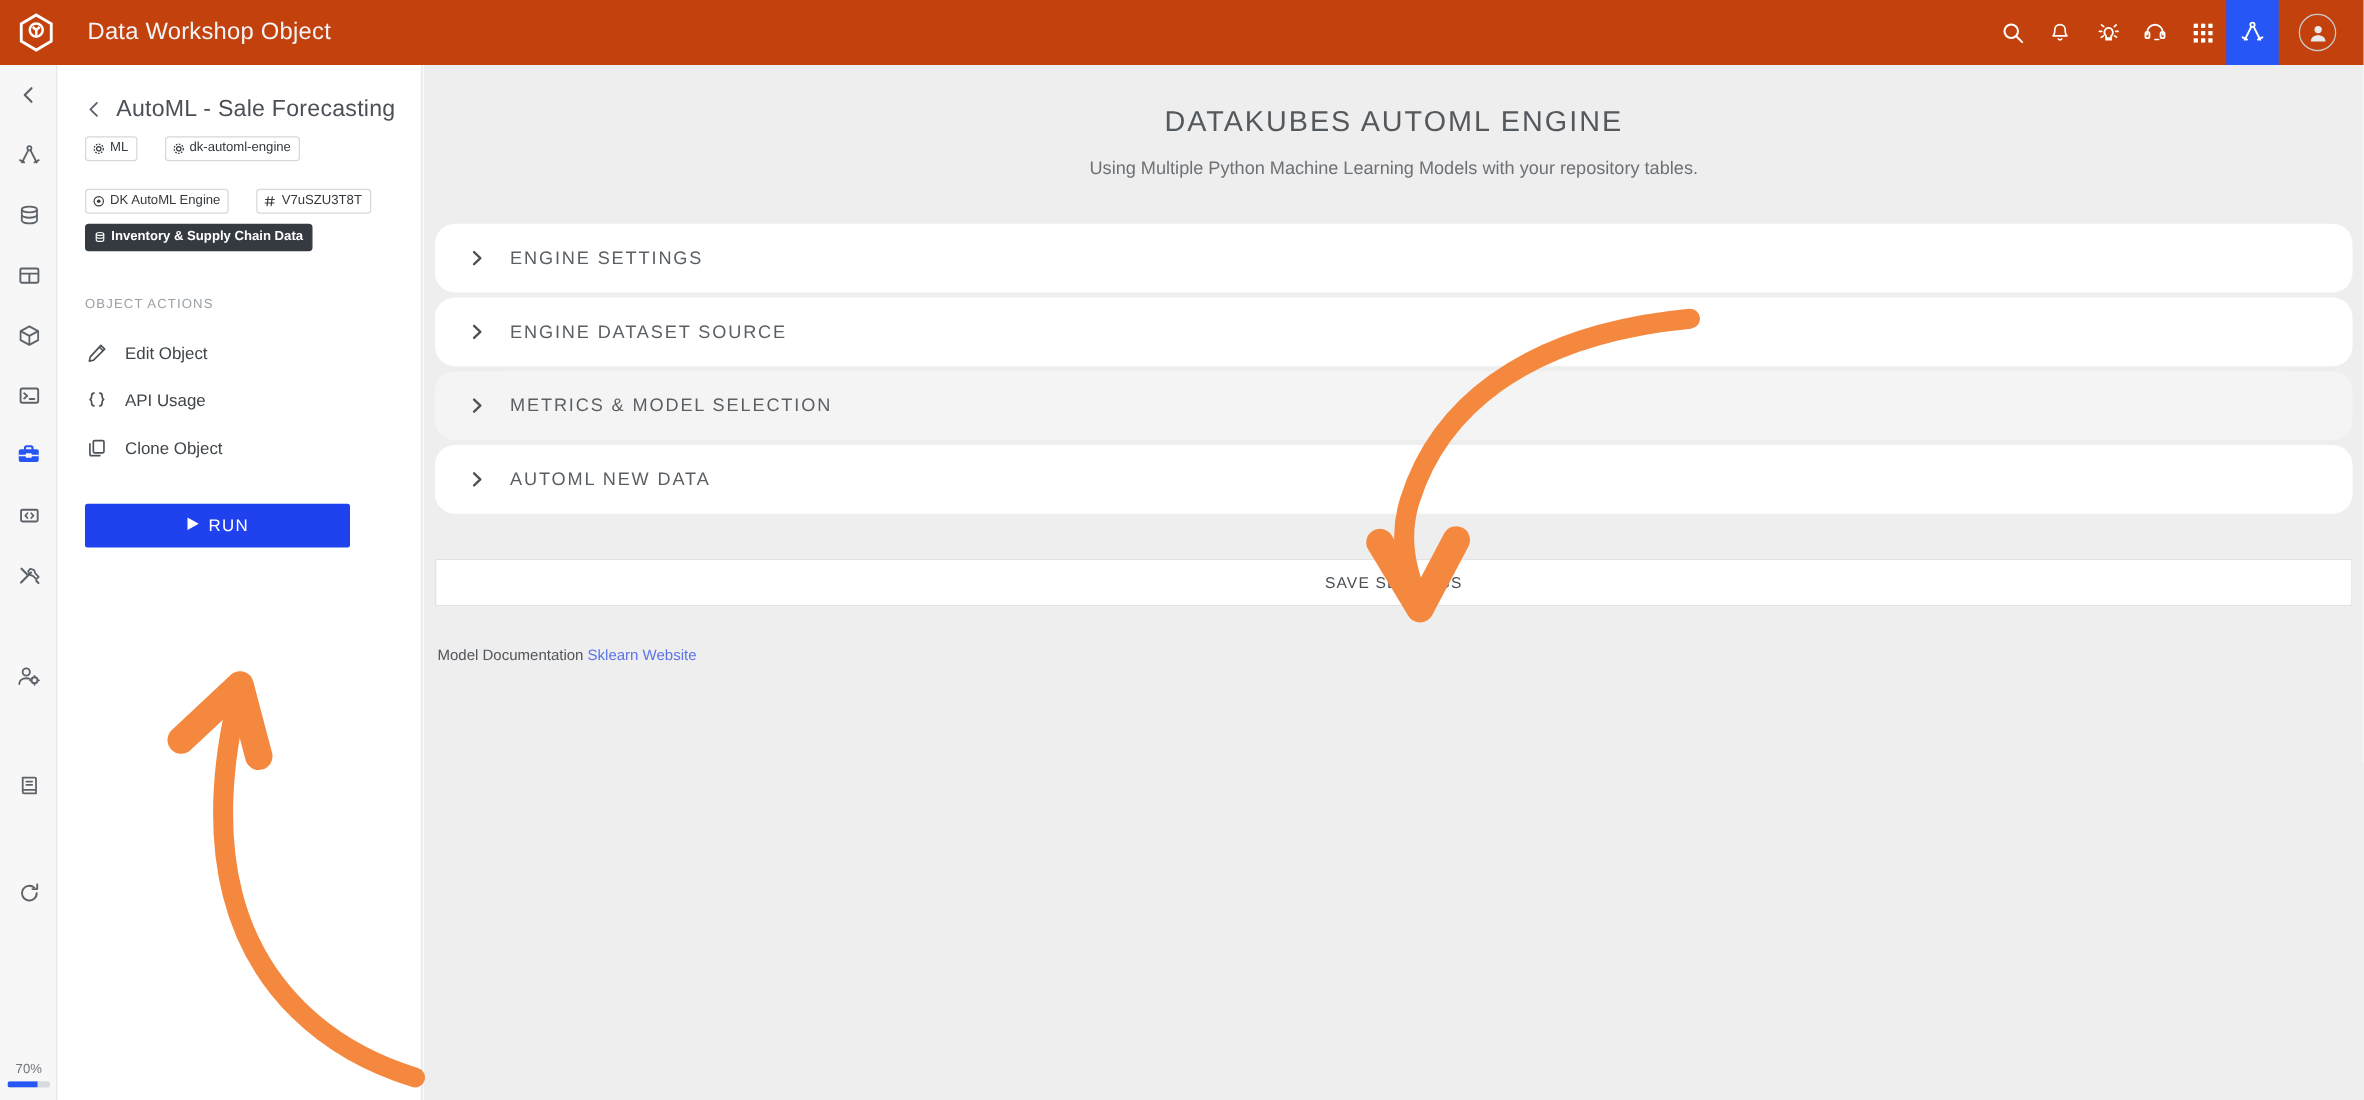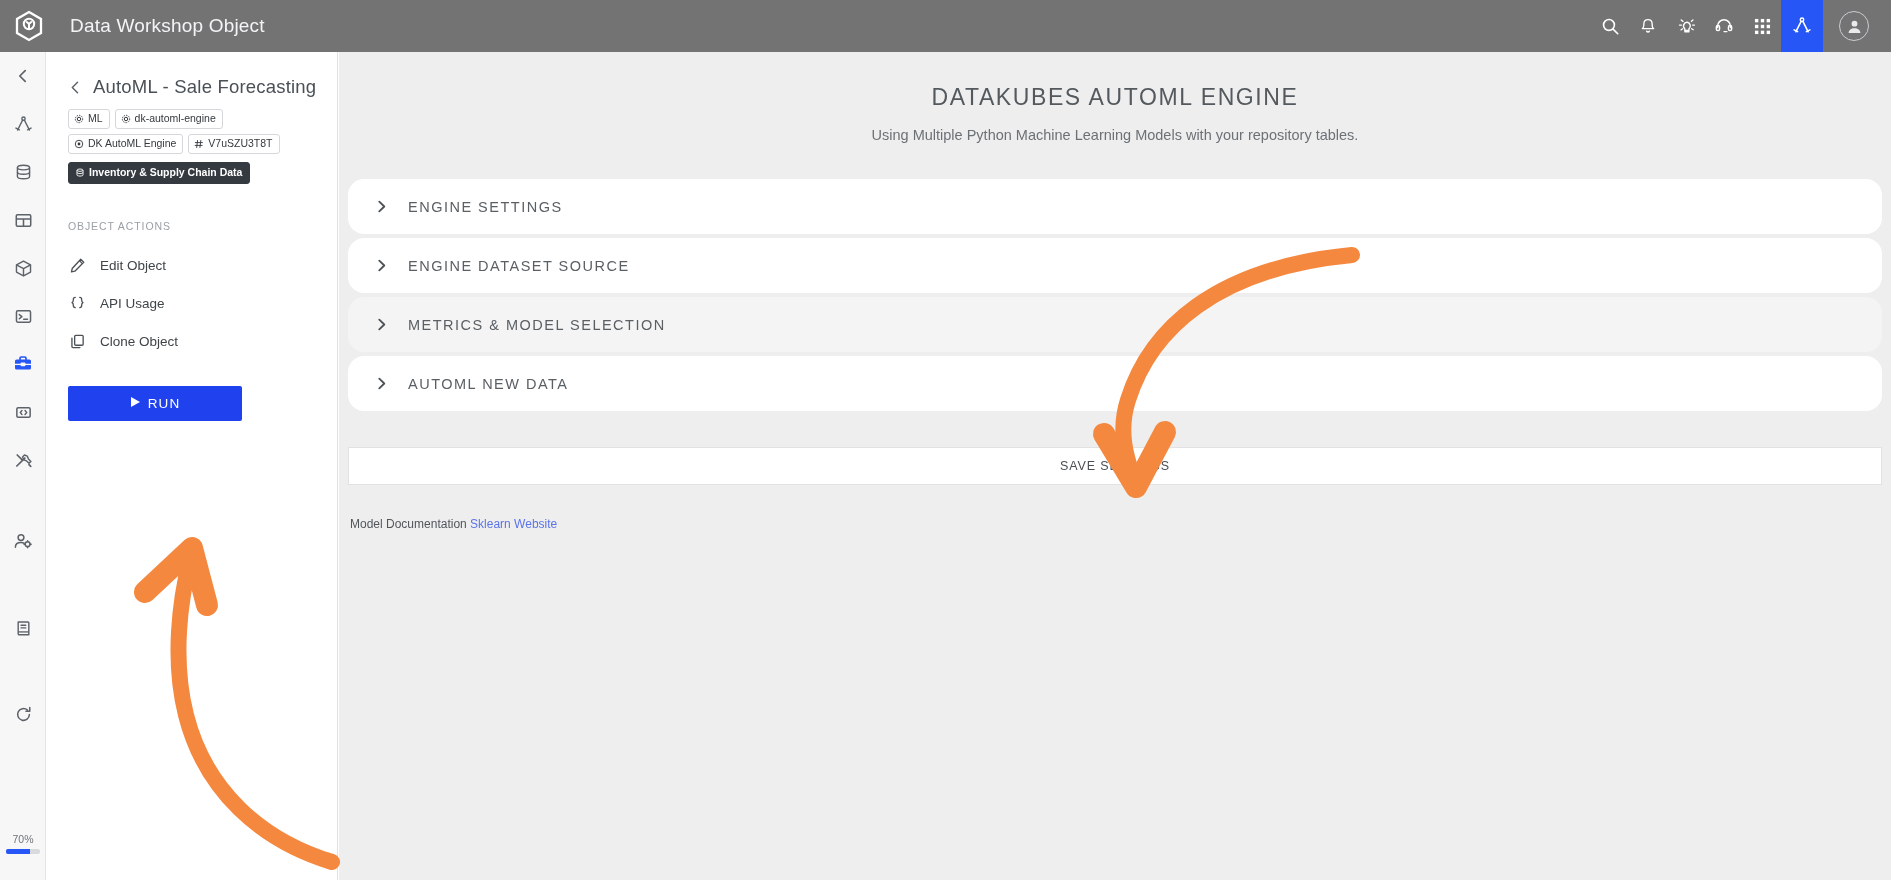--- a/index.html
+++ b/index.html
@@ -9,21 +9,21 @@
     font-family: "Liberation Sans", sans-serif;
     background: #ffffff;
     overflow: hidden;
   }
   #app { position: relative; width: 1891px; height: 880px; }
 
   
   .topbar {
     position: absolute; top: 0; left: 0;
     width: 1891px; height: 52px;
-    background: #737373;
+    background: #c2410c;
     display: flex; align-items: center;
     z-index: 40;
   }
   .topbar-logo {
     width: 58px; height: 52px;
     display: flex; align-items: center; justify-content: center;
   }
   .topbar-title {
     color: #f3f4f6;
     font-size: 19px;
@@ -58,21 +58,21 @@
     border-right: 1px solid #e3e4e6;
   }
   .rail-icon {
     width: 46px; height: 48px;
     display: flex; align-items: center; justify-content: center;
     color: #5d6369;
     cursor: pointer;
   }
   .rail-icon.active { color: #2656f5; }
   .rail-bottom {
-    position: absolute; bottom: 16px; left: 0; width: 46px;
+    position: absolute; bottom: 0; left: 0; width: 46px;
     padding-bottom: 10px;
   }
   .rail-pct {
     text-align: center; font-size: 10.5px; color: #70757a;
     margin-bottom: 4px;
   }
   .rail-progress {
     width: 34px; height: 5px; margin: 0 auto;
     background: #d8dade; border-radius: 2px; overflow: hidden;
   }
@@ -85,21 +85,21 @@
     background: #ffffff;
     border-right: 1px solid #dfe1e4;
     padding: 24px 22px 0 22px;
   }
   .panel-head { display: flex; align-items: center; gap: 10px; }
   .panel-back { color: #585f66; cursor: pointer; display: flex; align-items: center; }
   .panel-title {
     font-size: 18.5px; color: #4a5056; font-weight: 400;
     letter-spacing: .2px; white-space: nowrap;
   }
-  .tagrow { display: flex; flex-wrap: wrap; gap: 5px; margin-top: 11px; }
+  .tagrow { display: flex; flex-wrap: wrap; gap: 22px; margin-top: 11px; }
   .tag {
     display: inline-flex; align-items: center; gap: 4px;
     border: 1px solid #d5d7da; border-radius: 3px;
     background: #ffffff; color: #34393e;
     font-size: 10.5px; padding: 2px 6px 3px 5px;
     line-height: 13px; white-space: nowrap;
     cursor: pointer;
   }
   .tag.dark {
     background: #343a40; border-color: #343a40; color: #ffffff;
@@ -117,21 +117,21 @@
     display: flex; align-items: center; gap: 14px;
     height: 38px; color: #3f4549; font-size: 13.5px;
     cursor: pointer;
   }
   .action .ai { width: 18px; display: flex; align-items: center; justify-content: center; color: #4b5156; }
   .action.danger { color: #e8706a; }
   .action.danger .ai { color: #5c6166; }
 
   .run-btn {
     margin-top: 26px;
-    width: 174px; height: 35px;
+    width: 212px; height: 35px;
     background: #1f42ee; color: #ffffff;
     display: flex; align-items: center; justify-content: center; gap: 7px;
     font-size: 13.5px; letter-spacing: 1.1px;
     border: none; cursor: pointer; border-radius: 2px;
   }
 
   
   .main {
     position: absolute; top: 52px; left: 339px;
     width: 1552px; height: 828px;

